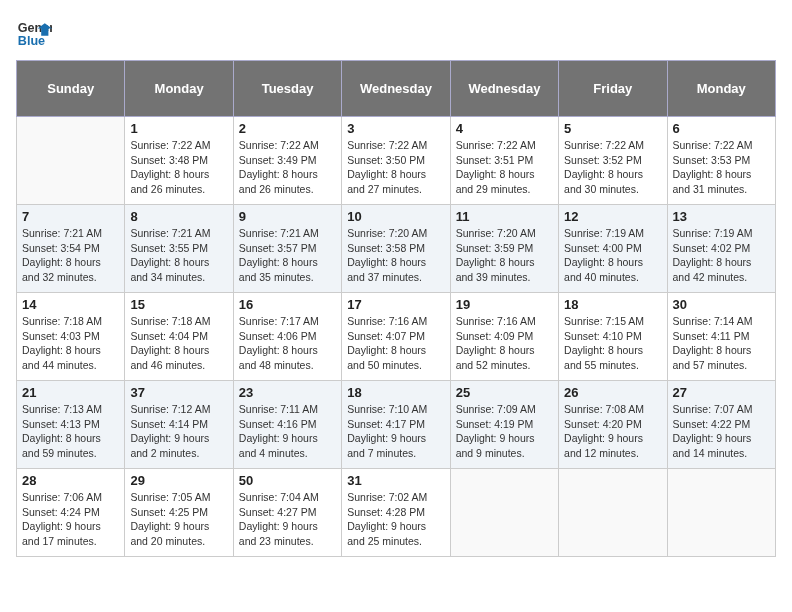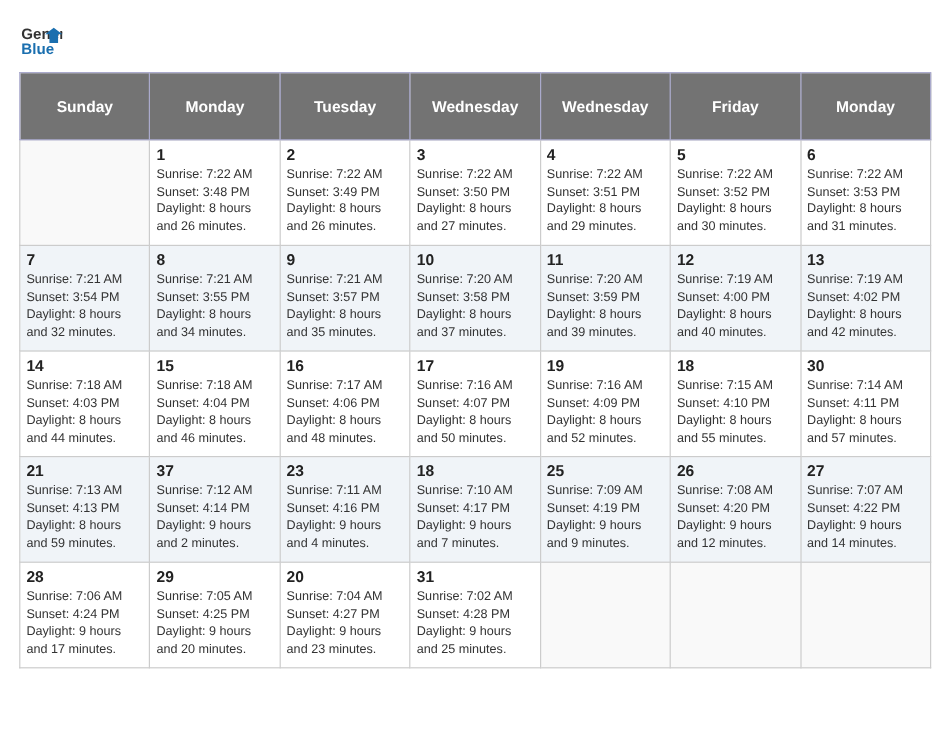--- a/index.html
+++ b/index.html
@@ -227,21 +227,21 @@
       <tr class="row-white">
         <td>
           <span class="day-num">28</span>
           <div class="day-info">Sunrise: 7:06 AM<br>Sunset: 4:24 PM<br>Daylight: 9 hours<br>and 17 minutes.</div>
         </td>
         <td>
           <span class="day-num">29</span>
           <div class="day-info">Sunrise: 7:05 AM<br>Sunset: 4:25 PM<br>Daylight: 9 hours<br>and 20 minutes.</div>
         </td>
         <td>
-          <span class="day-num">20</span>
+          <span class="day-num">50</span>
           <div class="day-info">Sunrise: 7:04 AM<br>Sunset: 4:27 PM<br>Daylight: 9 hours<br>and 23 minutes.</div>
         </td>
         <td>
           <span class="day-num">31</span>
           <div class="day-info">Sunrise: 7:02 AM<br>Sunset: 4:28 PM<br>Daylight: 9 hours<br>and 25 minutes.</div>
         </td>
         <td class="empty"></td>
         <td class="empty"></td>
         <td class="empty"></td>
       </tr>

